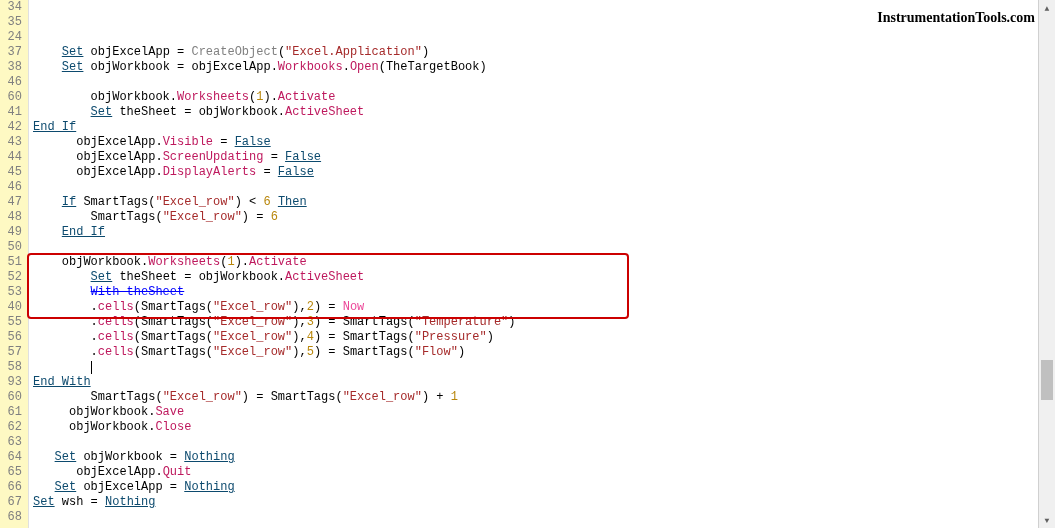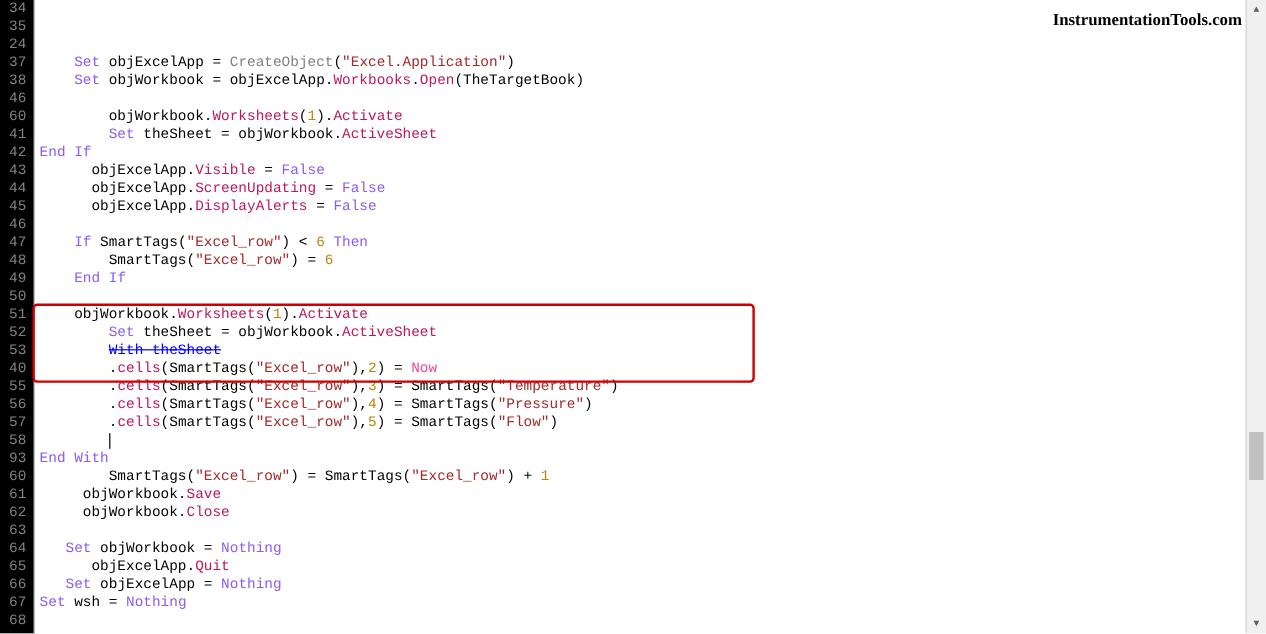--- a/index.html
+++ b/index.html
@@ -23,39 +23,39 @@
     color: #000;
     z-index: 10;
     margin-left: 19px;
   }
   .editor-container {
     display: flex;
     height: 100%;
     width: 1040px;
   }
   .gutter {
-    background: #000000;
+    background: #fef9c3;
     color: #808080;
     text-align: right;
     padding: 0 6px 0 2px;
     user-select: none;
     border-right: 1px solid #e0e0e0;
     line-height: 15px;
     width: 20px;
   }
   .code-area {
     flex: 1;
     padding-left: 4px;
     white-space: pre;
     line-height: 15px;
     position: relative;
   }
   .line-num { display: block; }
   .code-line { display: block; min-height: 15px; }
-  .token-keyword { color: #8b5cf6; }
+  .token-keyword { color: #0c4a6e; text-decoration: underline; }
   .token-func { color: #808080; text-align: right; }
   .token-string { color: #a52a2a; }
   .token-member { color: #be185d; }
   .token-number { color: #b8860b; }
   .token-literal { color: #ec4899; }
   .token-default { color: #000000; }
   .strike { text-decoration: line-through; color: #0000ff; }
   .highlight-box {
     position: absolute;
     border: 2px solid #cc0000;

